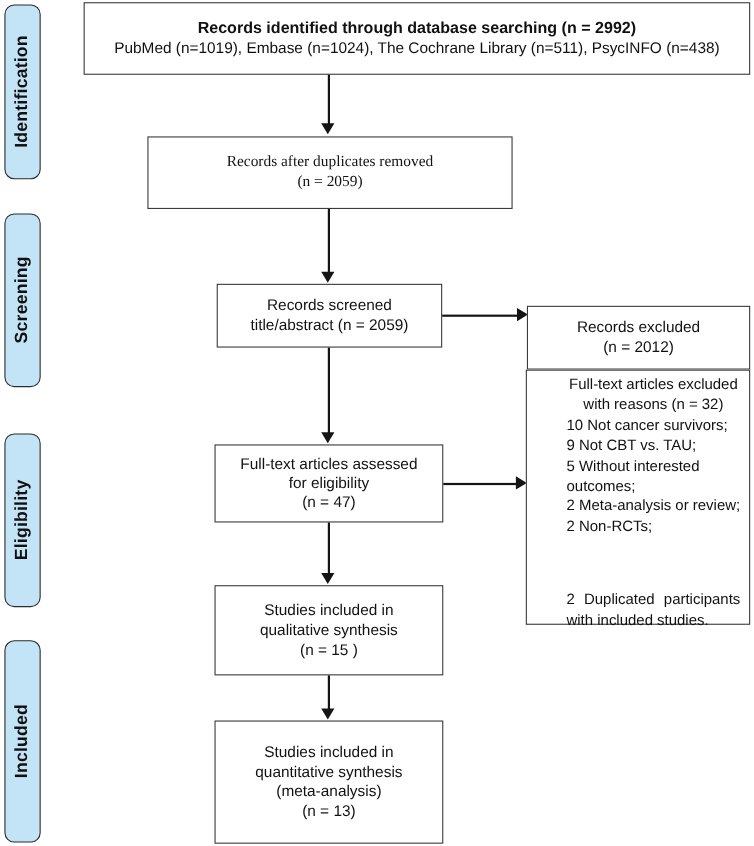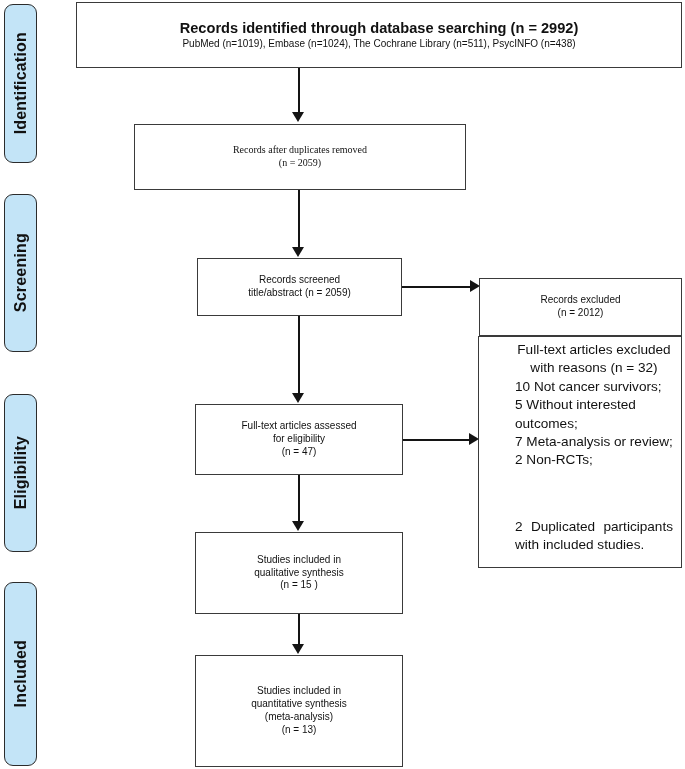--- a/index.html
+++ b/index.html
@@ -50,21 +50,21 @@
     box-sizing: border-box;
     display: flex;
     flex-direction: column;
     align-items: center;
     justify-content: center;
     text-align: center;
     padding: 10px 6px;
   }
   .flow-box .line {
     display: block;
-    font-size: 10px;
+    font-size: 14px;
     line-height: 1.28;
     white-space: nowrap;
     color: #111111;
   }
   .flow-box .line.bold {
     font-weight: bold;
     font-size: 14.6px;
   }
 
   
@@ -171,23 +171,24 @@
     <span class="line">(n = 47)</span>
   </div>
 
   <div class="conn-h" style="left:403px; top:439px; width:68px;"></div>
   <div class="arrow-right" style="left:469px; top:433px;"></div>
 
   <div class="flow-box box-left" style="left:478px; top:336px; width:204px; height:232px;padding-left:36px;">
     <span class="line center">Full-text articles excluded</span>
     <span class="line center">with reasons (n = 32)</span>
     <span class="line">10 Not cancer survivors;</span>
+    <span class="line">9 Not CBT vs. TAU;</span>
     <span class="line">5 Without interested</span>
     <span class="line">outcomes;</span>
-    <span class="line">7 Meta-analysis or review;</span>
+    <span class="line">2 Meta-analysis or review;</span>
     <span class="line">2 Non-RCTs;</span>
     <span class="line justify">2  Duplicated  participants</span>
     <span class="line">with included studies.</span>
   </div>
 
   <div class="conn-v" style="left:298px; top:475px; height:48px;"></div>
   <div class="arrow-down" style="left:292px; top:521px;"></div>
 
   <div class="flow-box" style="left:195px; top:532px; width:208px; height:82px;">
     <span class="line">Studies included in</span>

